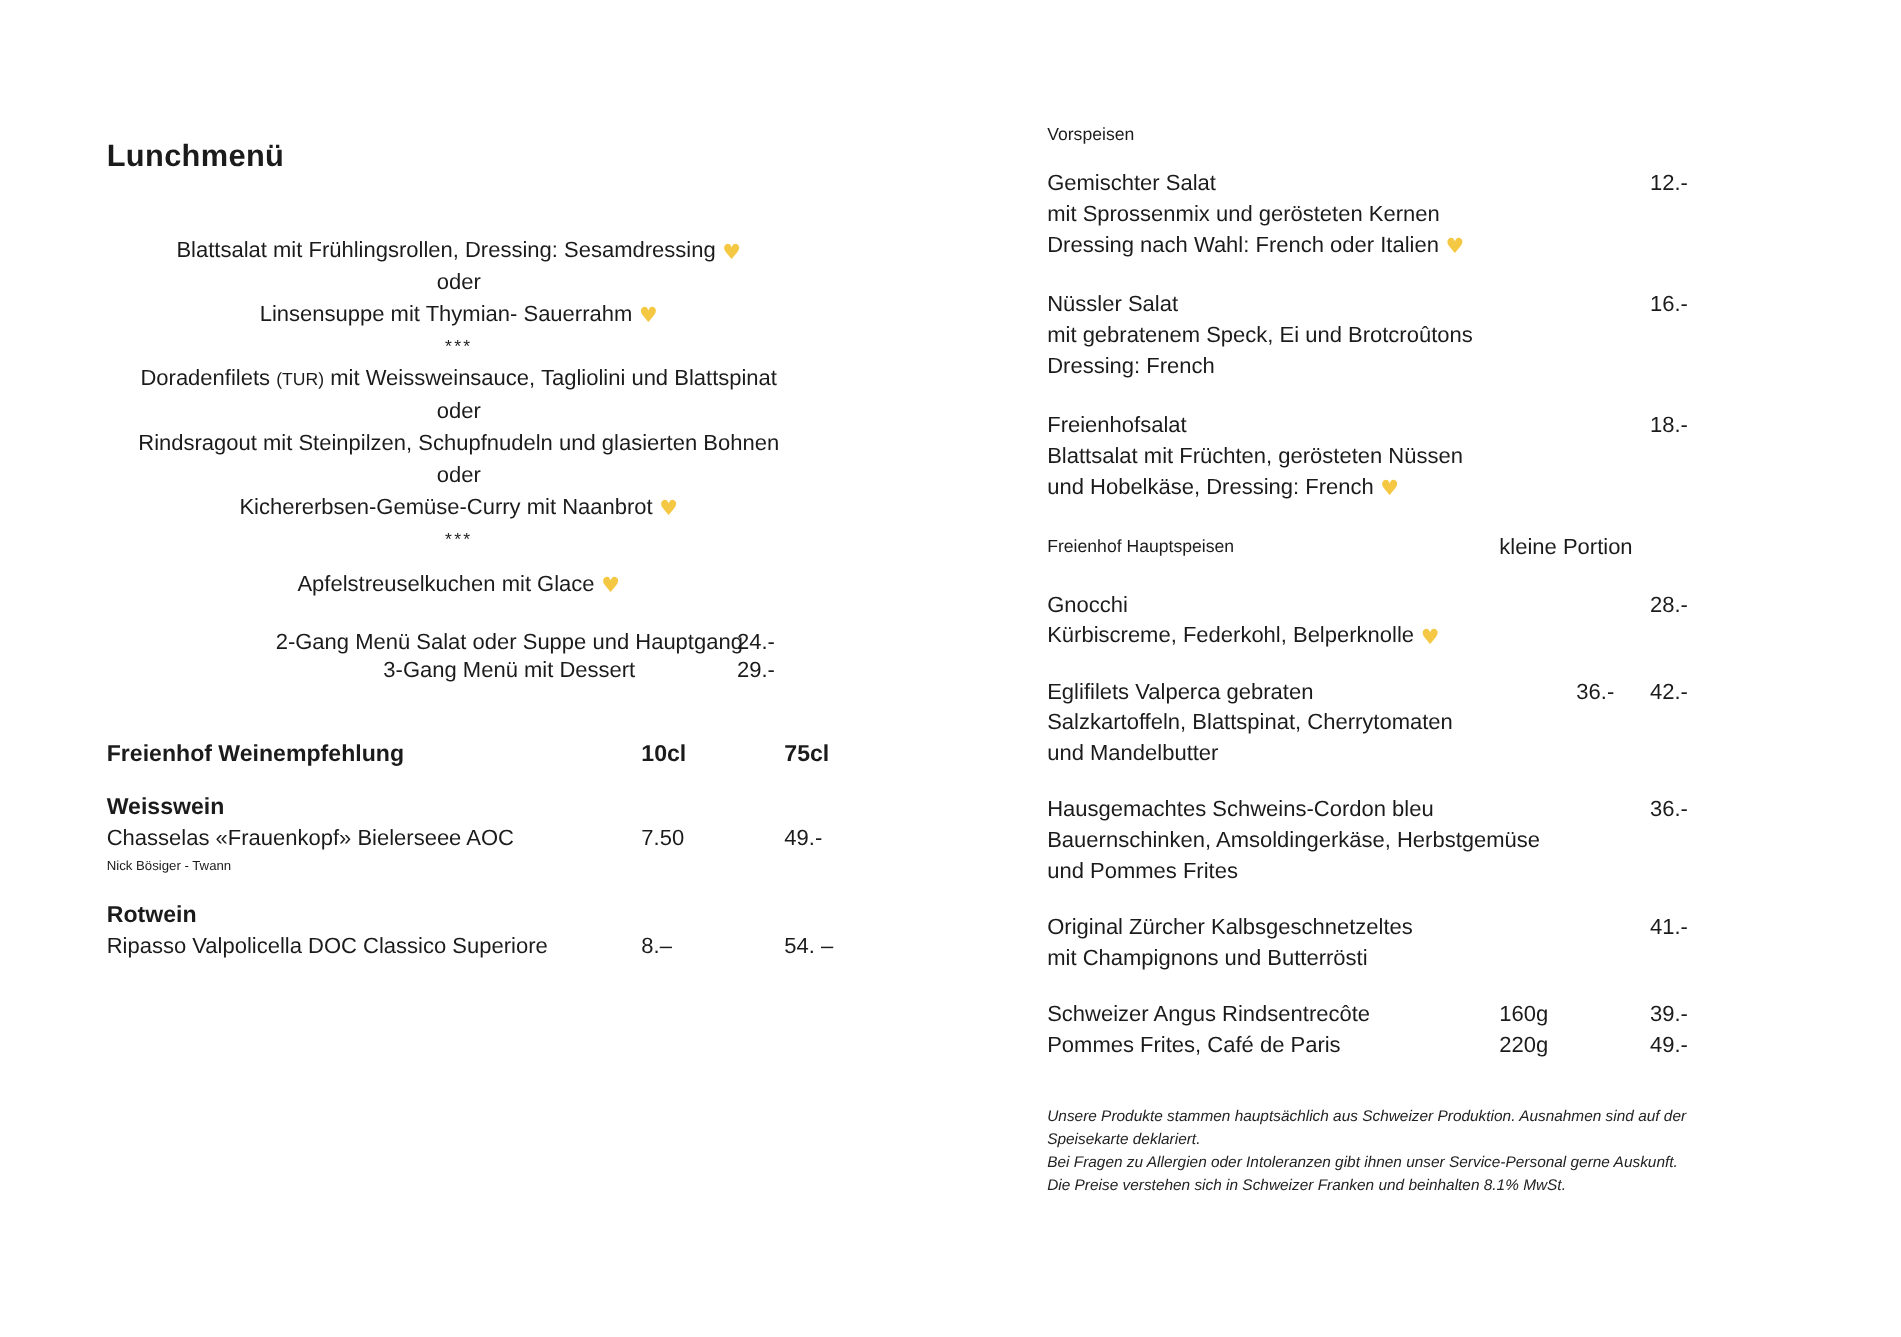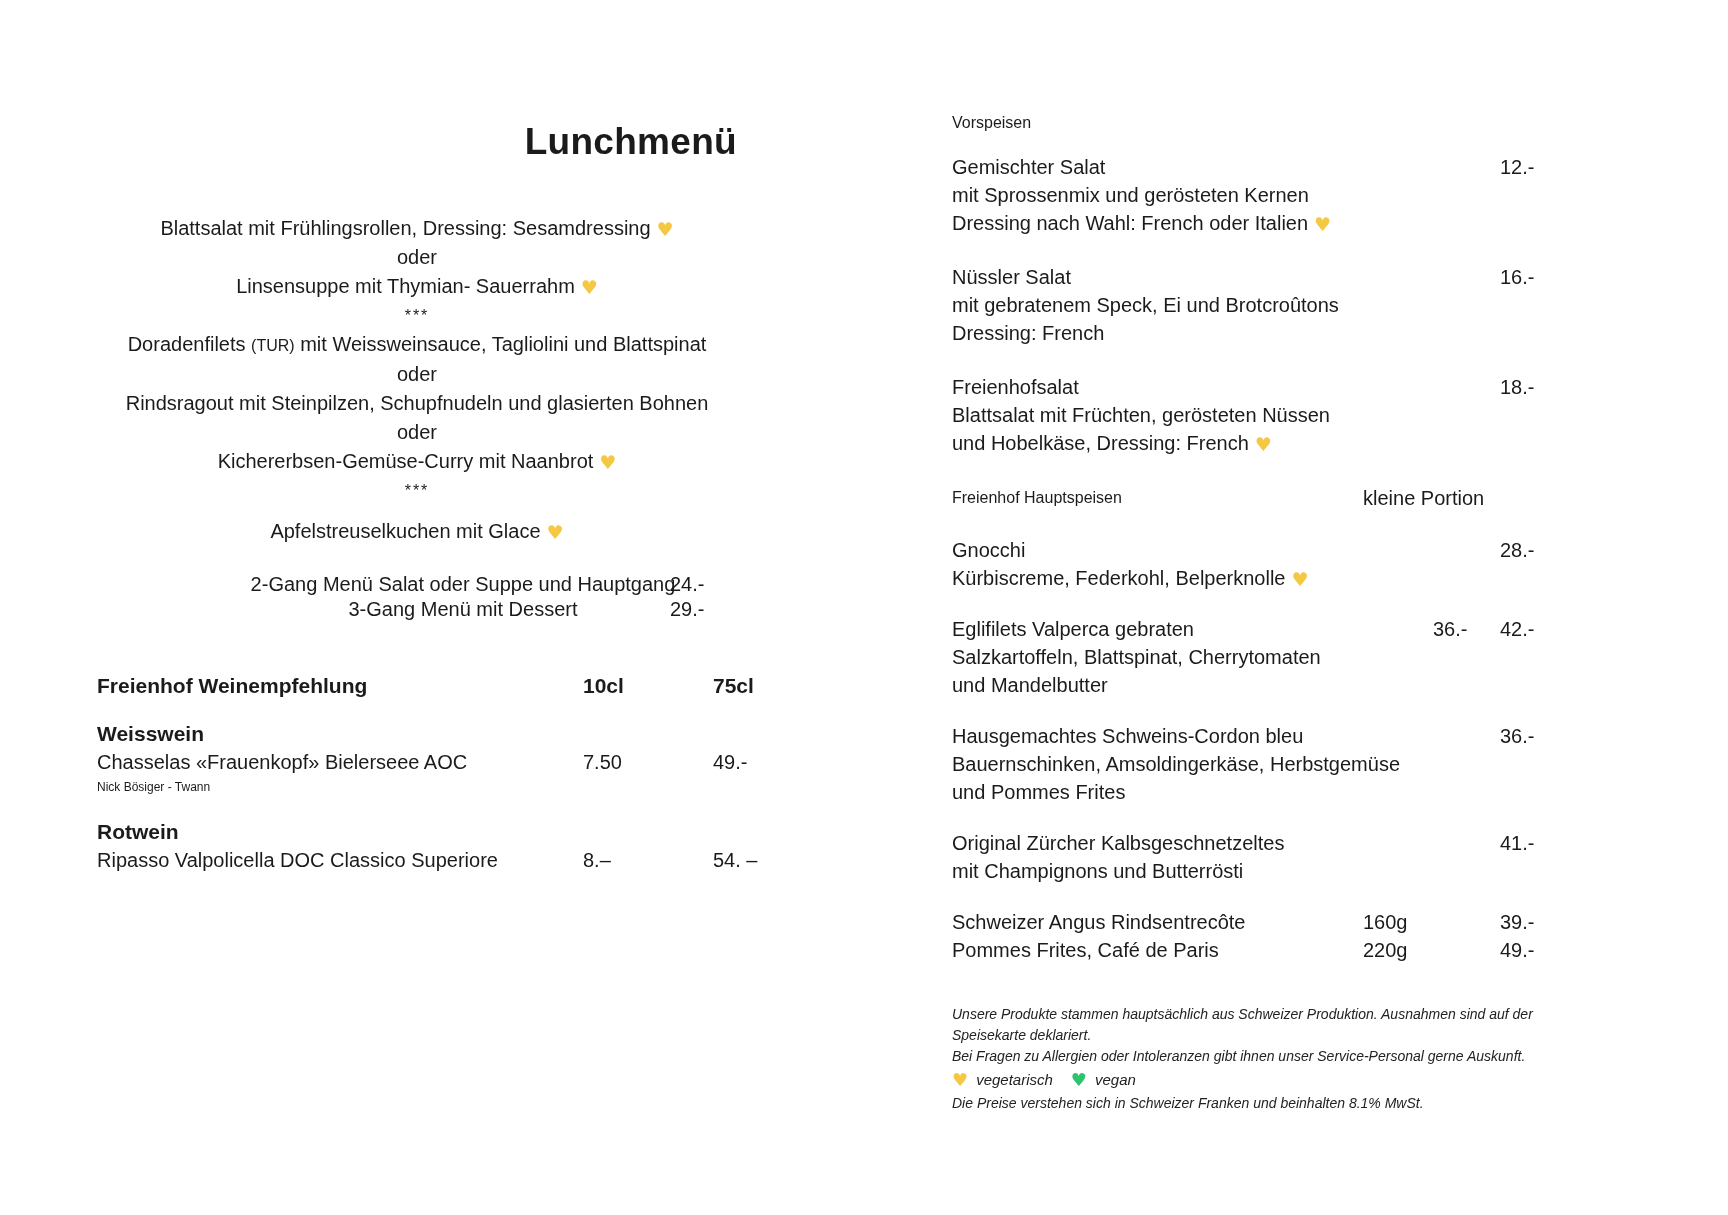--- a/index.html
+++ b/index.html
@@ -11,21 +11,21 @@
   
   .heart{
     font-family:"DejaVu Sans",sans-serif;
     display:inline-block;margin-left:6px;font-size:19px;line-height:1;
     transform:translateY(1px);
   }
   .heart.yellow{color:#F5C843;}
   .heart.green{color:#2EC46D;}
   
   .left-col{position:absolute;left:97px;top:126px;width:640px;}
-  .lunch-title{font-size:37px;font-weight:700;text-align:right;line-height:32px;letter-spacing:.3px;}
+  .lunch-title{font-size:28px;font-weight:700;text-align:left;line-height:32px;letter-spacing:.3px;}
   .courses{margin-top:56px;text-align:center;font-size:20px;line-height:29px;}
   .cline{white-space:nowrap;}
   .small-note{font-size:16px;}
   .sep{font-size:16px;letter-spacing:2px;}
   .dessert{margin-top:12px;}
   .pricing{margin-top:26px;font-size:20px;line-height:25px;}
   .l-price-row{position:relative;margin-left:92px;text-align:center;height:25px;white-space:nowrap;}
   .l-price{position:absolute;left:481px;top:0;}
   .wine{margin-top:50px;font-size:20px;}
   .wine-grid{display:grid;grid-template-columns:486px 130px 1fr;line-height:28px;white-space:nowrap;}
@@ -198,18 +198,15 @@
         <span class="r-mid">220g</span>
         <span class="r-price">49.-</span>
       </div>
     </div>
   </div>
 
   <div class="footer">
     <div>Unsere Produkte stammen hauptsächlich aus Schweizer Produktion. Ausnahmen sind auf der</div>
     <div>Speisekarte deklariert.</div>
     <div>Bei Fragen zu Allergien oder Intoleranzen gibt ihnen unser Service-Personal gerne Auskunft.</div>
-    <div class="legend">
-      <span class="heart yellow">♥</span><span class="lg-label">vegetarisch</span><span class="heart green">♥</span><span class="lg-label">vegan</span>
-    </div>
     <div>Die Preise verstehen sich in Schweizer Franken und beinhalten 8.1% MwSt.</div>
   </div>
 </div>
 
 </body></html>

